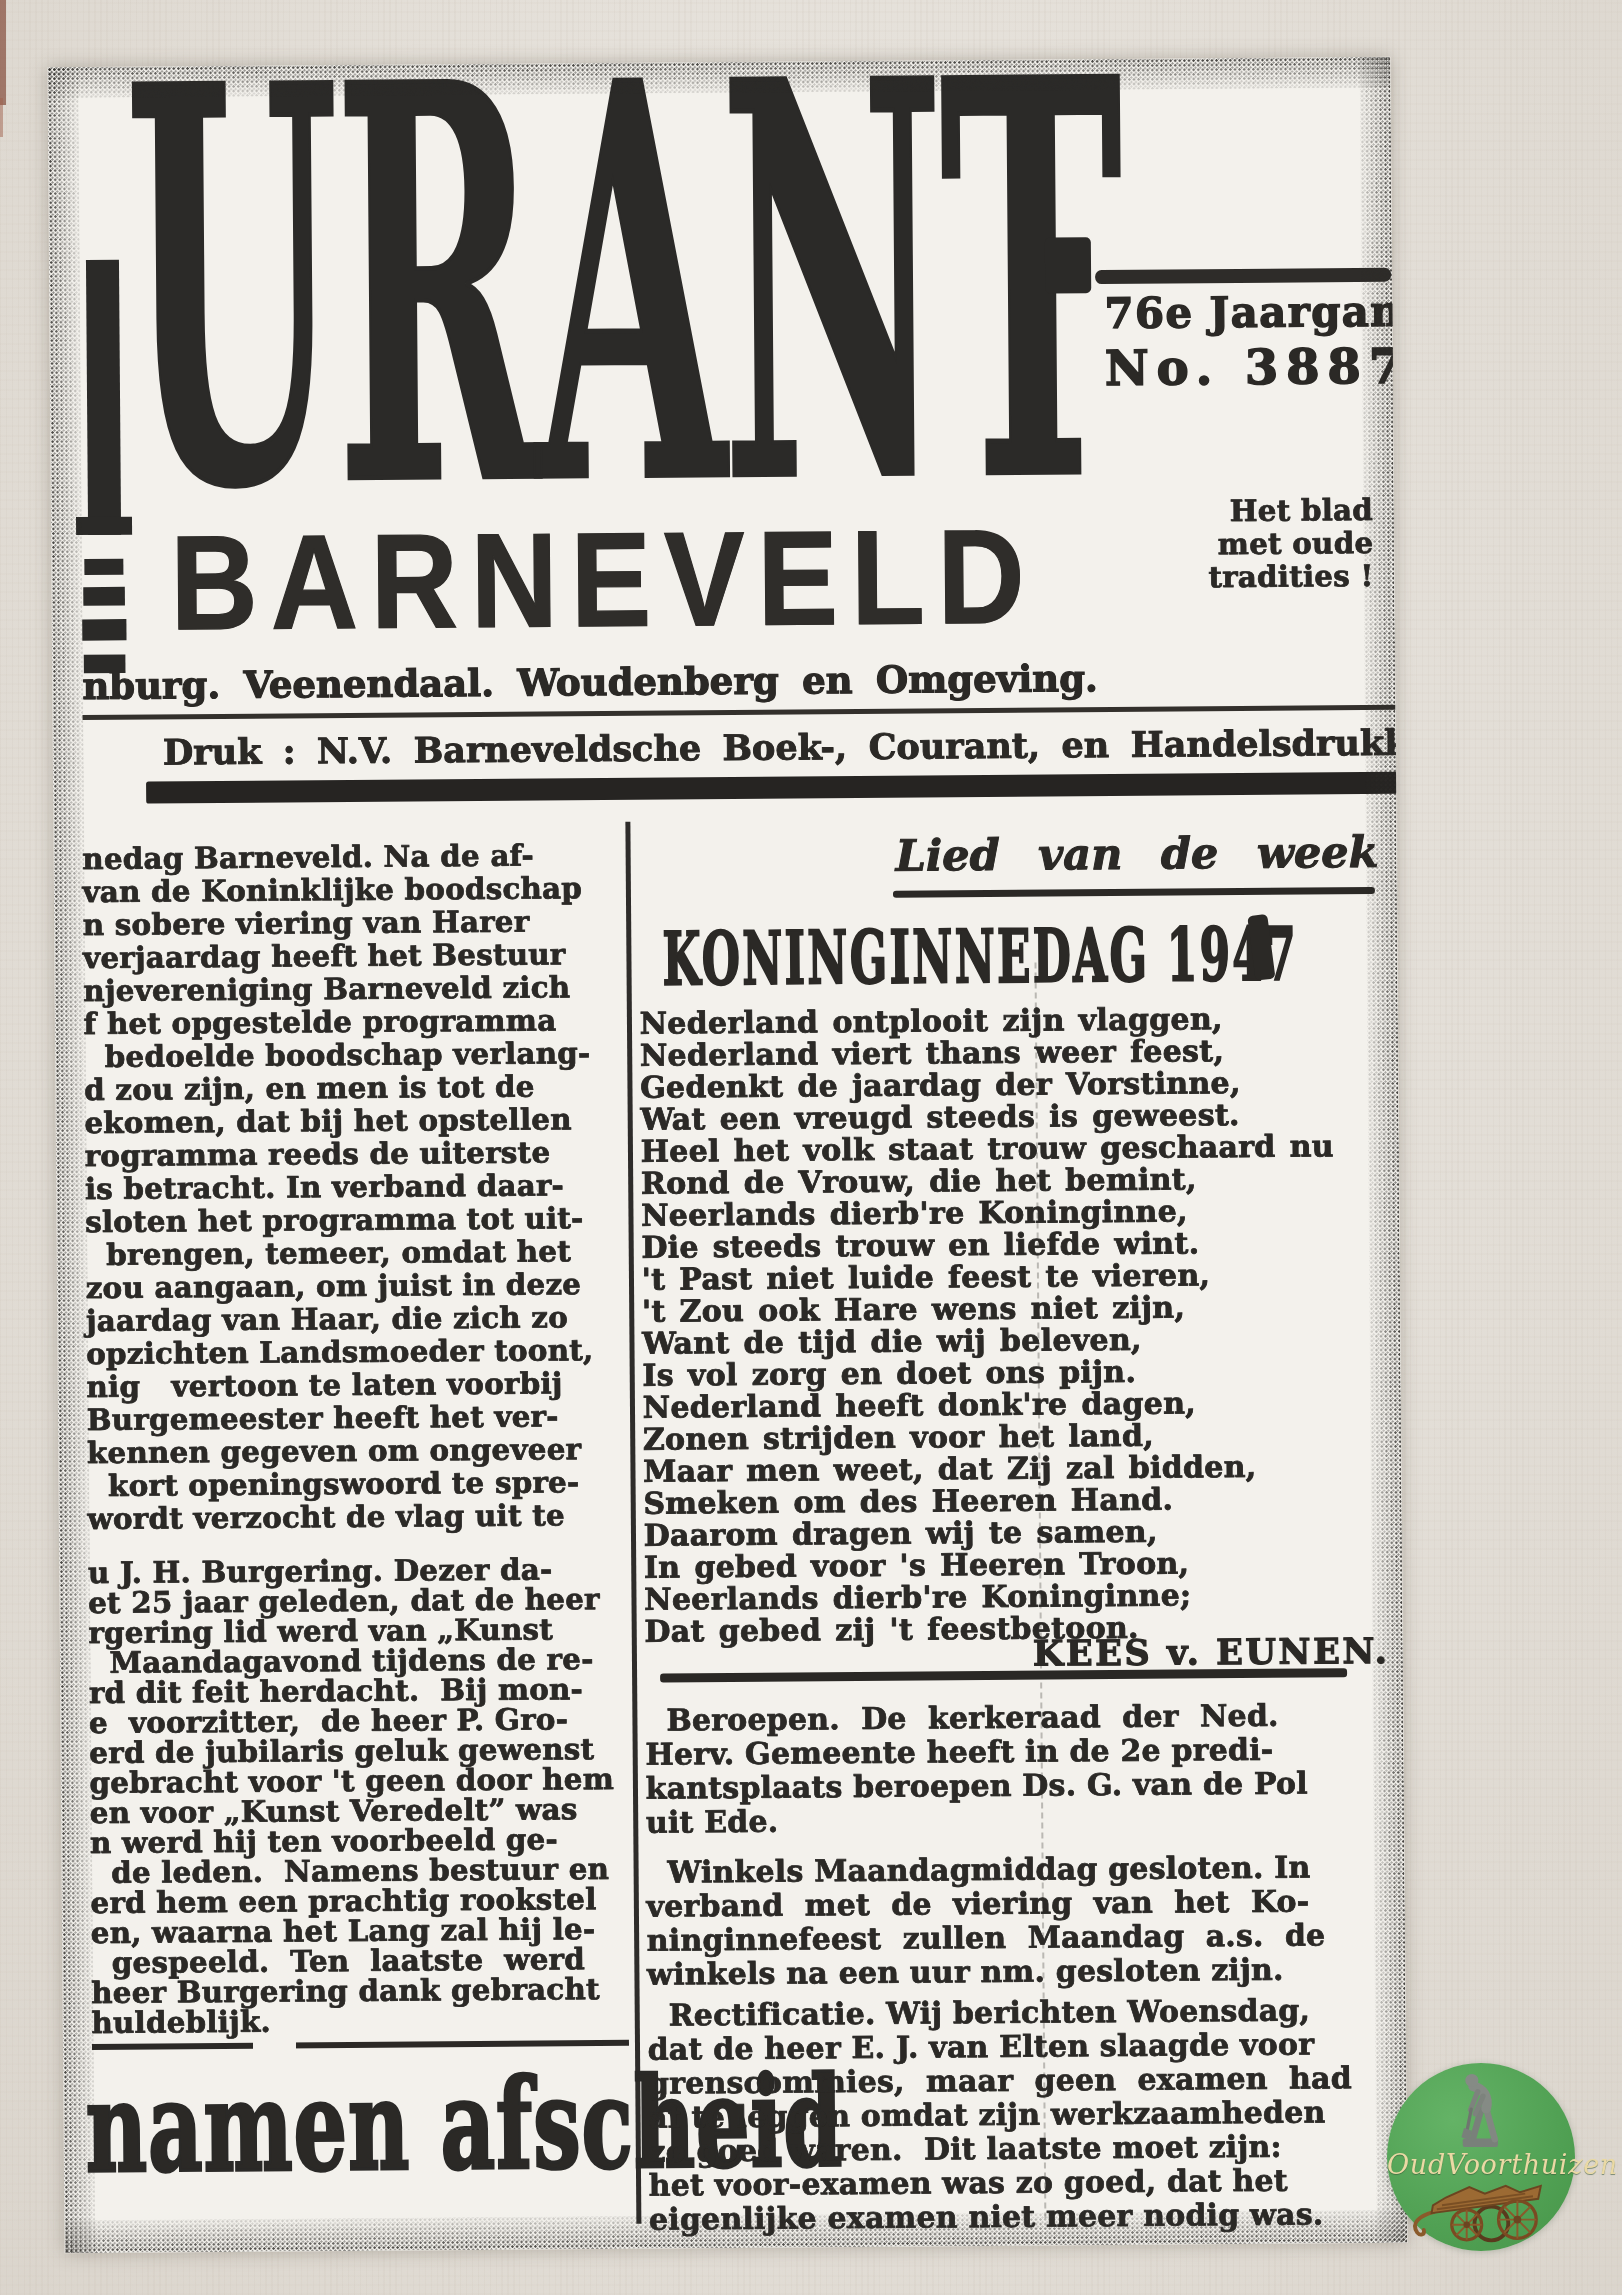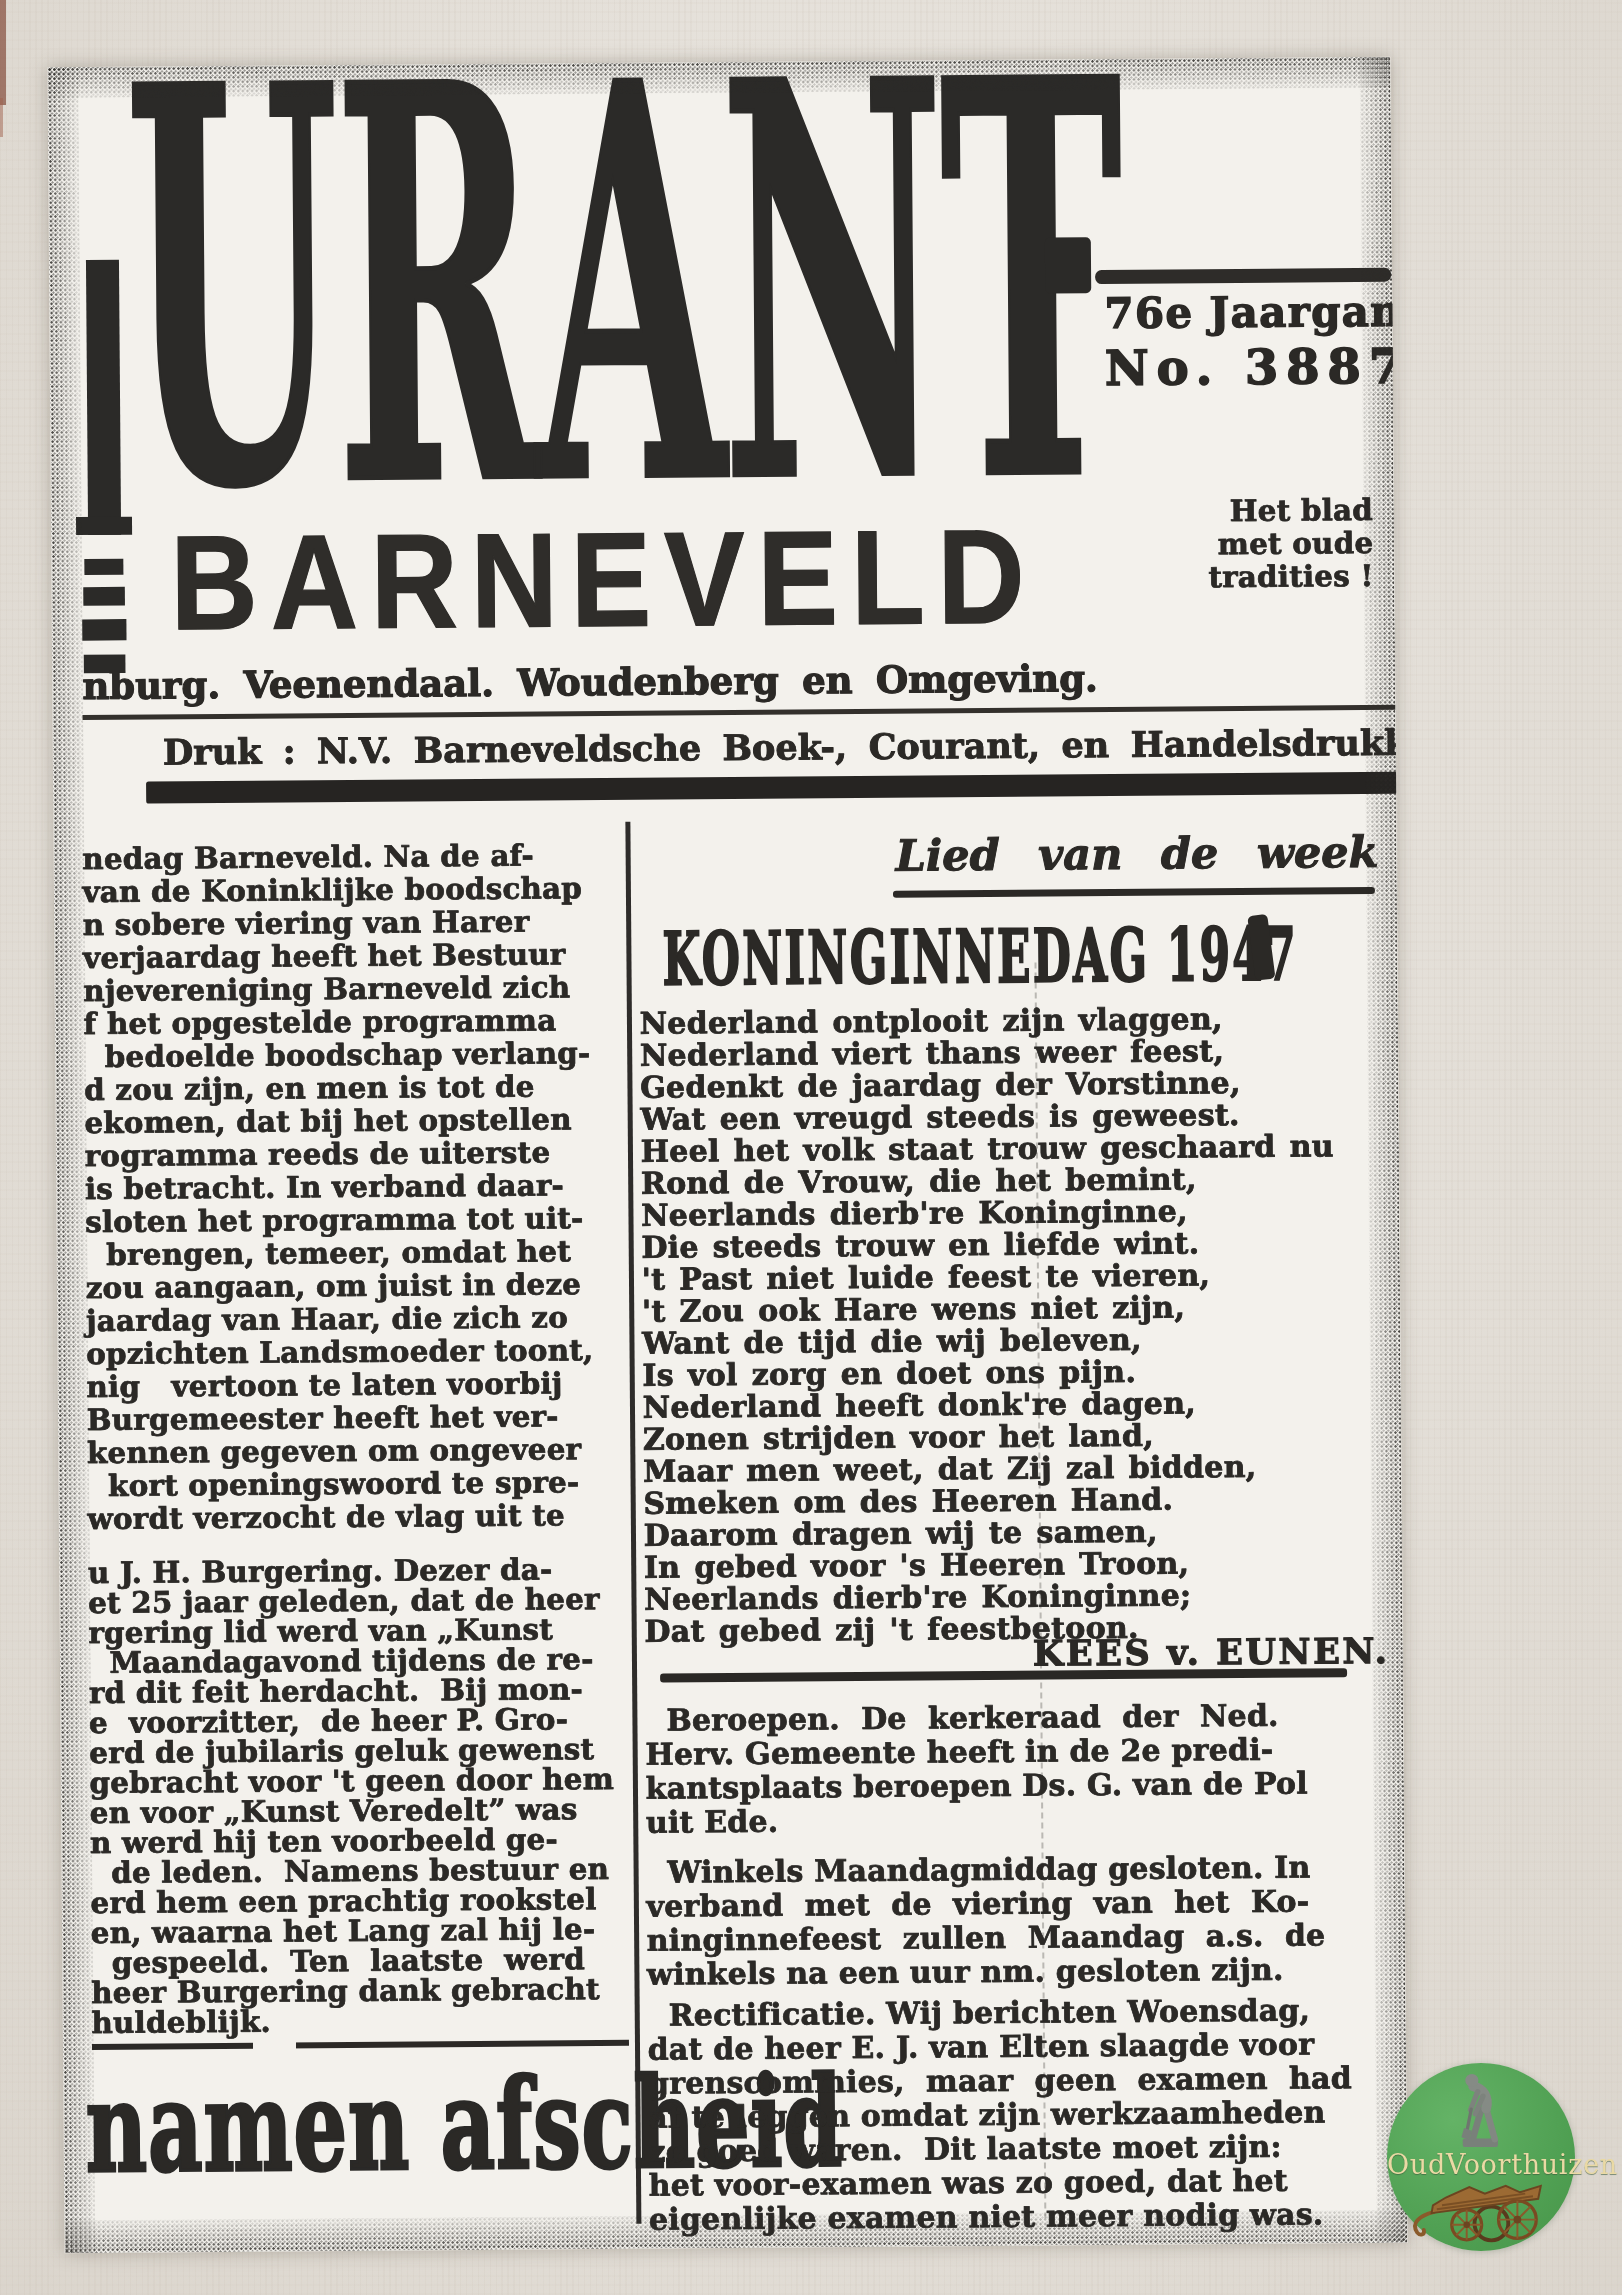--- a/index.html
+++ b/index.html
@@ -95,21 +95,21 @@
   .para .tl{font-size:30px;font-weight:bold;line-height:34px;letter-spacing:0.2px;
     -webkit-text-stroke:0.7px #2c2b29;}
   .p-beroepen{top:882px;}
   .p-winkels{top:1034px;}
   .p-rect{top:1177px;}
 
   
   .logo{position:absolute;left:1387px;top:2063px;width:188px;height:188px;border-radius:50%;
     background:radial-gradient(circle at 35% 30%, #64b366, #50a053 62%, #469448);z-index:50;
     box-shadow:0 1.3px 6.5px rgba(60,80,60,.25);}
-  .logo-text{position:absolute;left:0;right:0;top:86px;text-align:center;
+  .logo-text{position:absolute;left:0;right:0;top:86px;text-align:center;font-style:italic;
     font-size:27px;color:#ead9a4;letter-spacing:0.7px;font-family:"DejaVu Serif",serif;
     text-shadow:0 0.7px 0.7px rgba(60,90,60,.6);white-space:nowrap;}
   .logo-statue{position:absolute;left:50%;top:9.2px;transform:translateX(-50%);}
   .logo-cart{position:absolute;left:50%;top:115px;transform:translateX(-50%);}
 </style>
 </head>
 <body>
 
 <div class="scene">
   <div class="bg-tex"></div>

